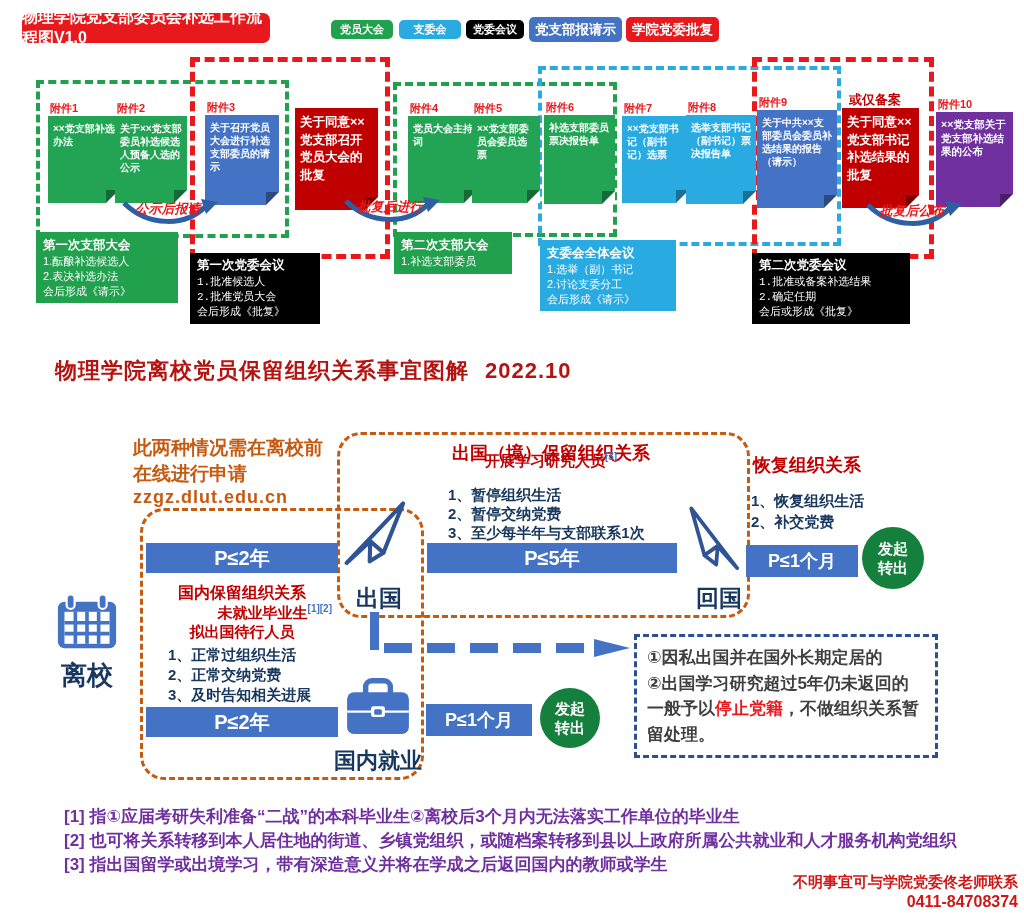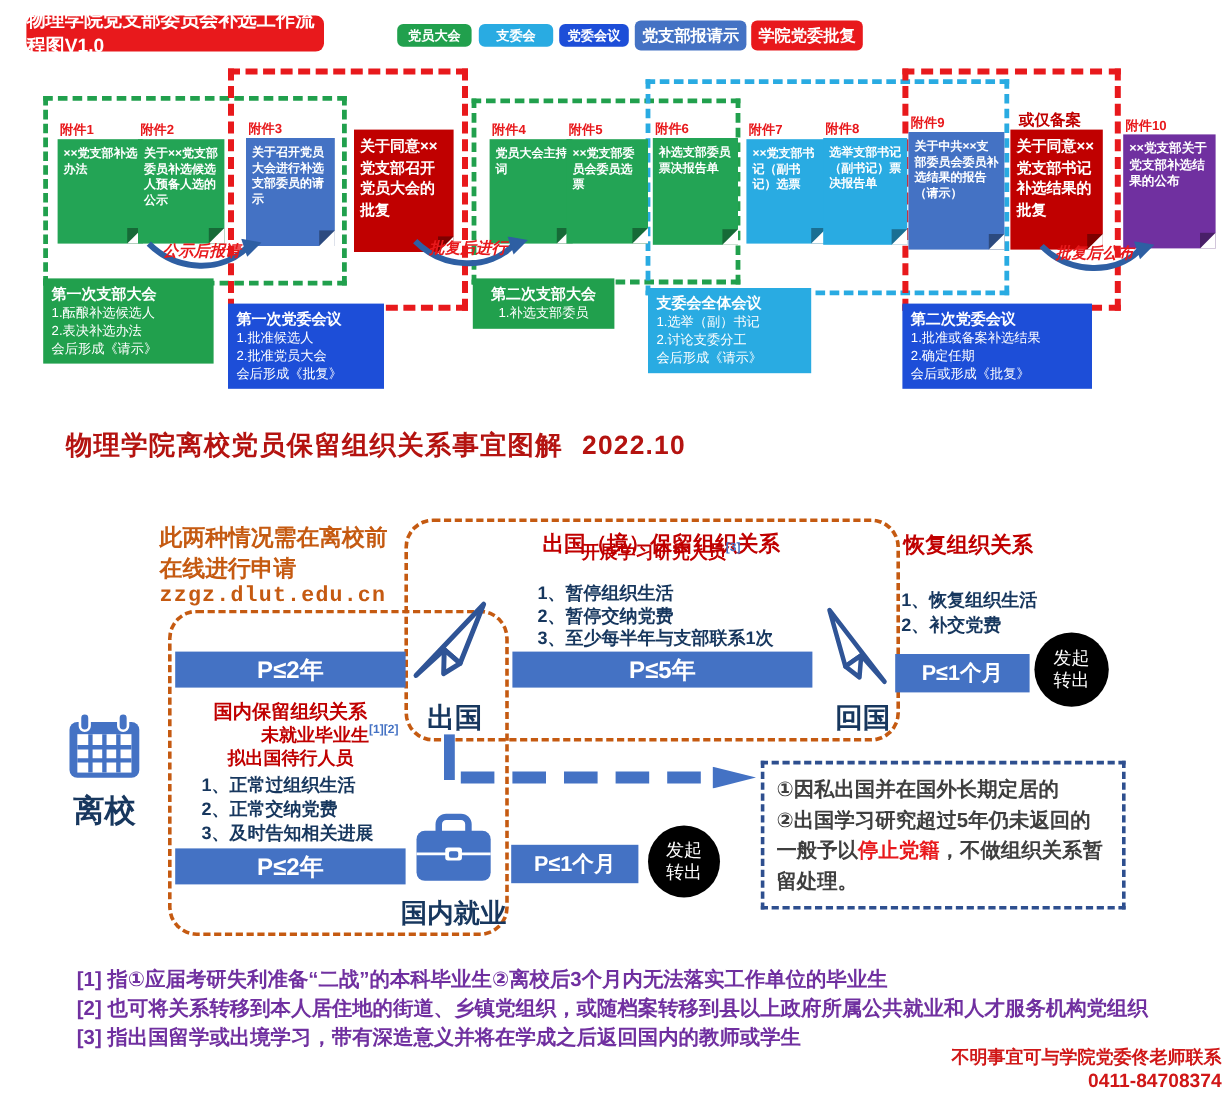--- a/index.html
+++ b/index.html
@@ -5,47 +5,47 @@
   html,body{margin:0;padding:0;background:#fff;}
   body{font-family:"Liberation Sans","DejaVu Sans",sans-serif;}
   #stage{position:relative;width:1024px;height:913px;background:#fff;overflow:hidden;}
   .abs{position:absolute;}
   
   .titlebox{background:#E8191C;color:#fff;font-weight:bold;font-size:16px;border-radius:7px;
             display:flex;align-items:center;justify-content:center;}
   .chip{color:#fff;font-weight:bold;border-radius:5px;display:flex;align-items:center;justify-content:center;}
   .chip.sm{font-size:11px;}
   .chip.lg{font-size:13.5px;}
-  .c-green{background:#21A04D;} .c-cyan{background:#29ABE2;} .c-dred{background:#1d4ed8;}
+  .c-green{background:#21A04D;} .c-cyan{background:#29ABE2;} .c-dred{background:#000000;font-family:Liberation Mono, monospace;}
   .c-blue{background:#4472C4;} .c-bred{background:#E8191C;}
   .dash{position:absolute;border-style:dashed;}
   .d-green{border:4px dashed #21A04D;}
   .d-red{border:5px dashed #E8191C;}
   .d-cyan{border:4px dashed #29ABE2;}
   .note{position:absolute;color:#fff;font-weight:bold;font-size:10px;line-height:1.3;padding:6px 4px 4px 5px;}
   .note .fold{position:absolute;right:0;bottom:0;width:0;height:0;
               border-top:13px solid rgba(0,0,0,.35);border-right:13px solid #fff;}
   .n-green{background:#23A455;} .n-cyan{background:#29ABE2;} .n-blue{background:#4472C4;}
   .n-red{background:#C00000;font-size:12.5px;line-height:1.4;} .n-purple{background:#7030A0;font-size:10.5px;}
   .attlab{position:absolute;color:#E8191C;font-weight:bold;font-size:11px;}
   .ored-lab{position:absolute;color:#C00000;font-weight:bold;font-size:13px;text-align:center;}
   .meet{position:absolute;color:#fff;padding:5px 7px;font-size:11px;line-height:1.35;}
   .meet .t{font-weight:bold;font-size:12.5px;}
   .arrlab{position:absolute;color:#E8191C;font-weight:bold;font-style:italic;font-size:13px;text-align:center;}
   
   .title2{color:#B41310;font-weight:bold;font-size:22px;letter-spacing:1px;}
   .title2 .date{margin-left:16px;}
   .orange{color:#C55A11;font-weight:bold;}
-  .urltxt{font-family:Liberation Mono, monospace;font-weight:bold;color:#C55A11;font-size:18px;letter-spacing:1px;}
+  .urltxt{font-family:Liberation Sans, sans-serif;font-weight:bold;color:#C55A11;font-size:18px;letter-spacing:1px;}
   .d-orange{border:3px dashed #C55A11;border-radius:24px;}
   .navy{color:#17375E;font-weight:bold;}
   .redb{color:#C00000;font-weight:bold;}
   .pbar{position:absolute;background:#4472C4;color:#fff;font-weight:bold;font-size:20px;
         display:flex;align-items:center;justify-content:center;}
-  .rc{position:absolute;background:#000000;border-radius:50%;color:#fff;font-weight:normal;font-size:15px;
+  .rc{position:absolute;background:#15803d;border-radius:50%;color:#fff;font-weight:bold;font-size:15px;
       line-height:1.3;display:flex;align-items:center;justify-content:center;text-align:center;}
   .sup{font-size:10px;vertical-align:super;color:#4472C4;font-weight:bold;}
   .warn{position:absolute;border:3px dashed #2E4F8F;background:#fff;color:#3F3F3F;font-weight:bold;
         font-size:17px;line-height:1.5;padding:8px 10px;}
   .warn .stop{color:#E8191C;}
   .fnote{color:#7030A0;font-weight:bold;font-size:17px;line-height:1.3;margin-bottom:2px;}
   .contact{color:#D01717;font-weight:bold;font-size:15px;text-align:right;line-height:1.3;}
   .biglab{position:absolute;color:#17375E;font-weight:bold;font-size:23px;text-align:center;}
 </style>
 </head>
@@ -113,21 +113,21 @@
     <div>1.酝酿补选候选人</div>
     <div>2.表决补选办法</div>
     <div>会后形成《请示》</div>
   </div>
   <div class="meet c-dred" style="left:190px;top:253px;width:116px;">
     <div class="t">第一次党委会议</div>
     <div>1.批准候选人</div>
     <div>2.批准党员大会</div>
     <div>会后形成《批复》</div>
   </div>
-  <div class="meet c-green" style="left:394px;top:232px;width:104px;text-align:center;">
+  <div class="meet c-green" style="left:394px;top:232px;width:104px;">
     <div class="t">第二次支部大会</div>
     <div>1.补选支部委员</div>
   </div>
   <div class="meet c-cyan" style="left:540px;top:240px;width:122px;">
     <div class="t">支委会全体会议</div>
     <div>1.选举（副）书记</div>
     <div>2.讨论支委分工</div>
     <div>会后形成《请示》</div>
   </div>
   <div class="meet c-dred" style="left:752px;top:253px;width:144px;">
@@ -184,21 +184,21 @@
   </svg>
   <svg class="abs" style="left:680px;top:500px;transform:scaleX(-1) rotate(-14deg);" width="68" height="78" viewBox="0 0 90 80">
     <g fill="#fff" stroke="#2F5496" stroke-width="5" stroke-linejoin="round">
       <path d="M6 70 L84 8 L52 64 L38 48 Z"></path>
         <path d="M38 48 L52 64 L34 72 Z"></path>
     </g>
   </svg>
   <div class="biglab" style="left:348px;top:583px;width:62px;">出国</div>
   <div class="biglab" style="left:688px;top:583px;width:62px;">回国</div>
 
-  <div class="abs redb" style="left:753px;top:442px;font-size:18px;">恢复组织关系</div>
+  <div class="abs redb" style="left:753px;top:453px;font-size:18px;">恢复组织关系</div>
   <div class="abs navy" style="left:751px;top:490px;font-size:15px;line-height:21px;">
     <div>1、恢复组织生活</div>
     <div>2、补交党费</div>
   </div>
   <div class="pbar" style="left:746px;top:545px;width:112px;height:32px;font-size:18px;">P≤1个月</div>
   <div class="rc" style="left:862px;top:527px;width:62px;height:62px;">
     <div>
         <div>发起</div>
         <div>转出</div>
       </div>

